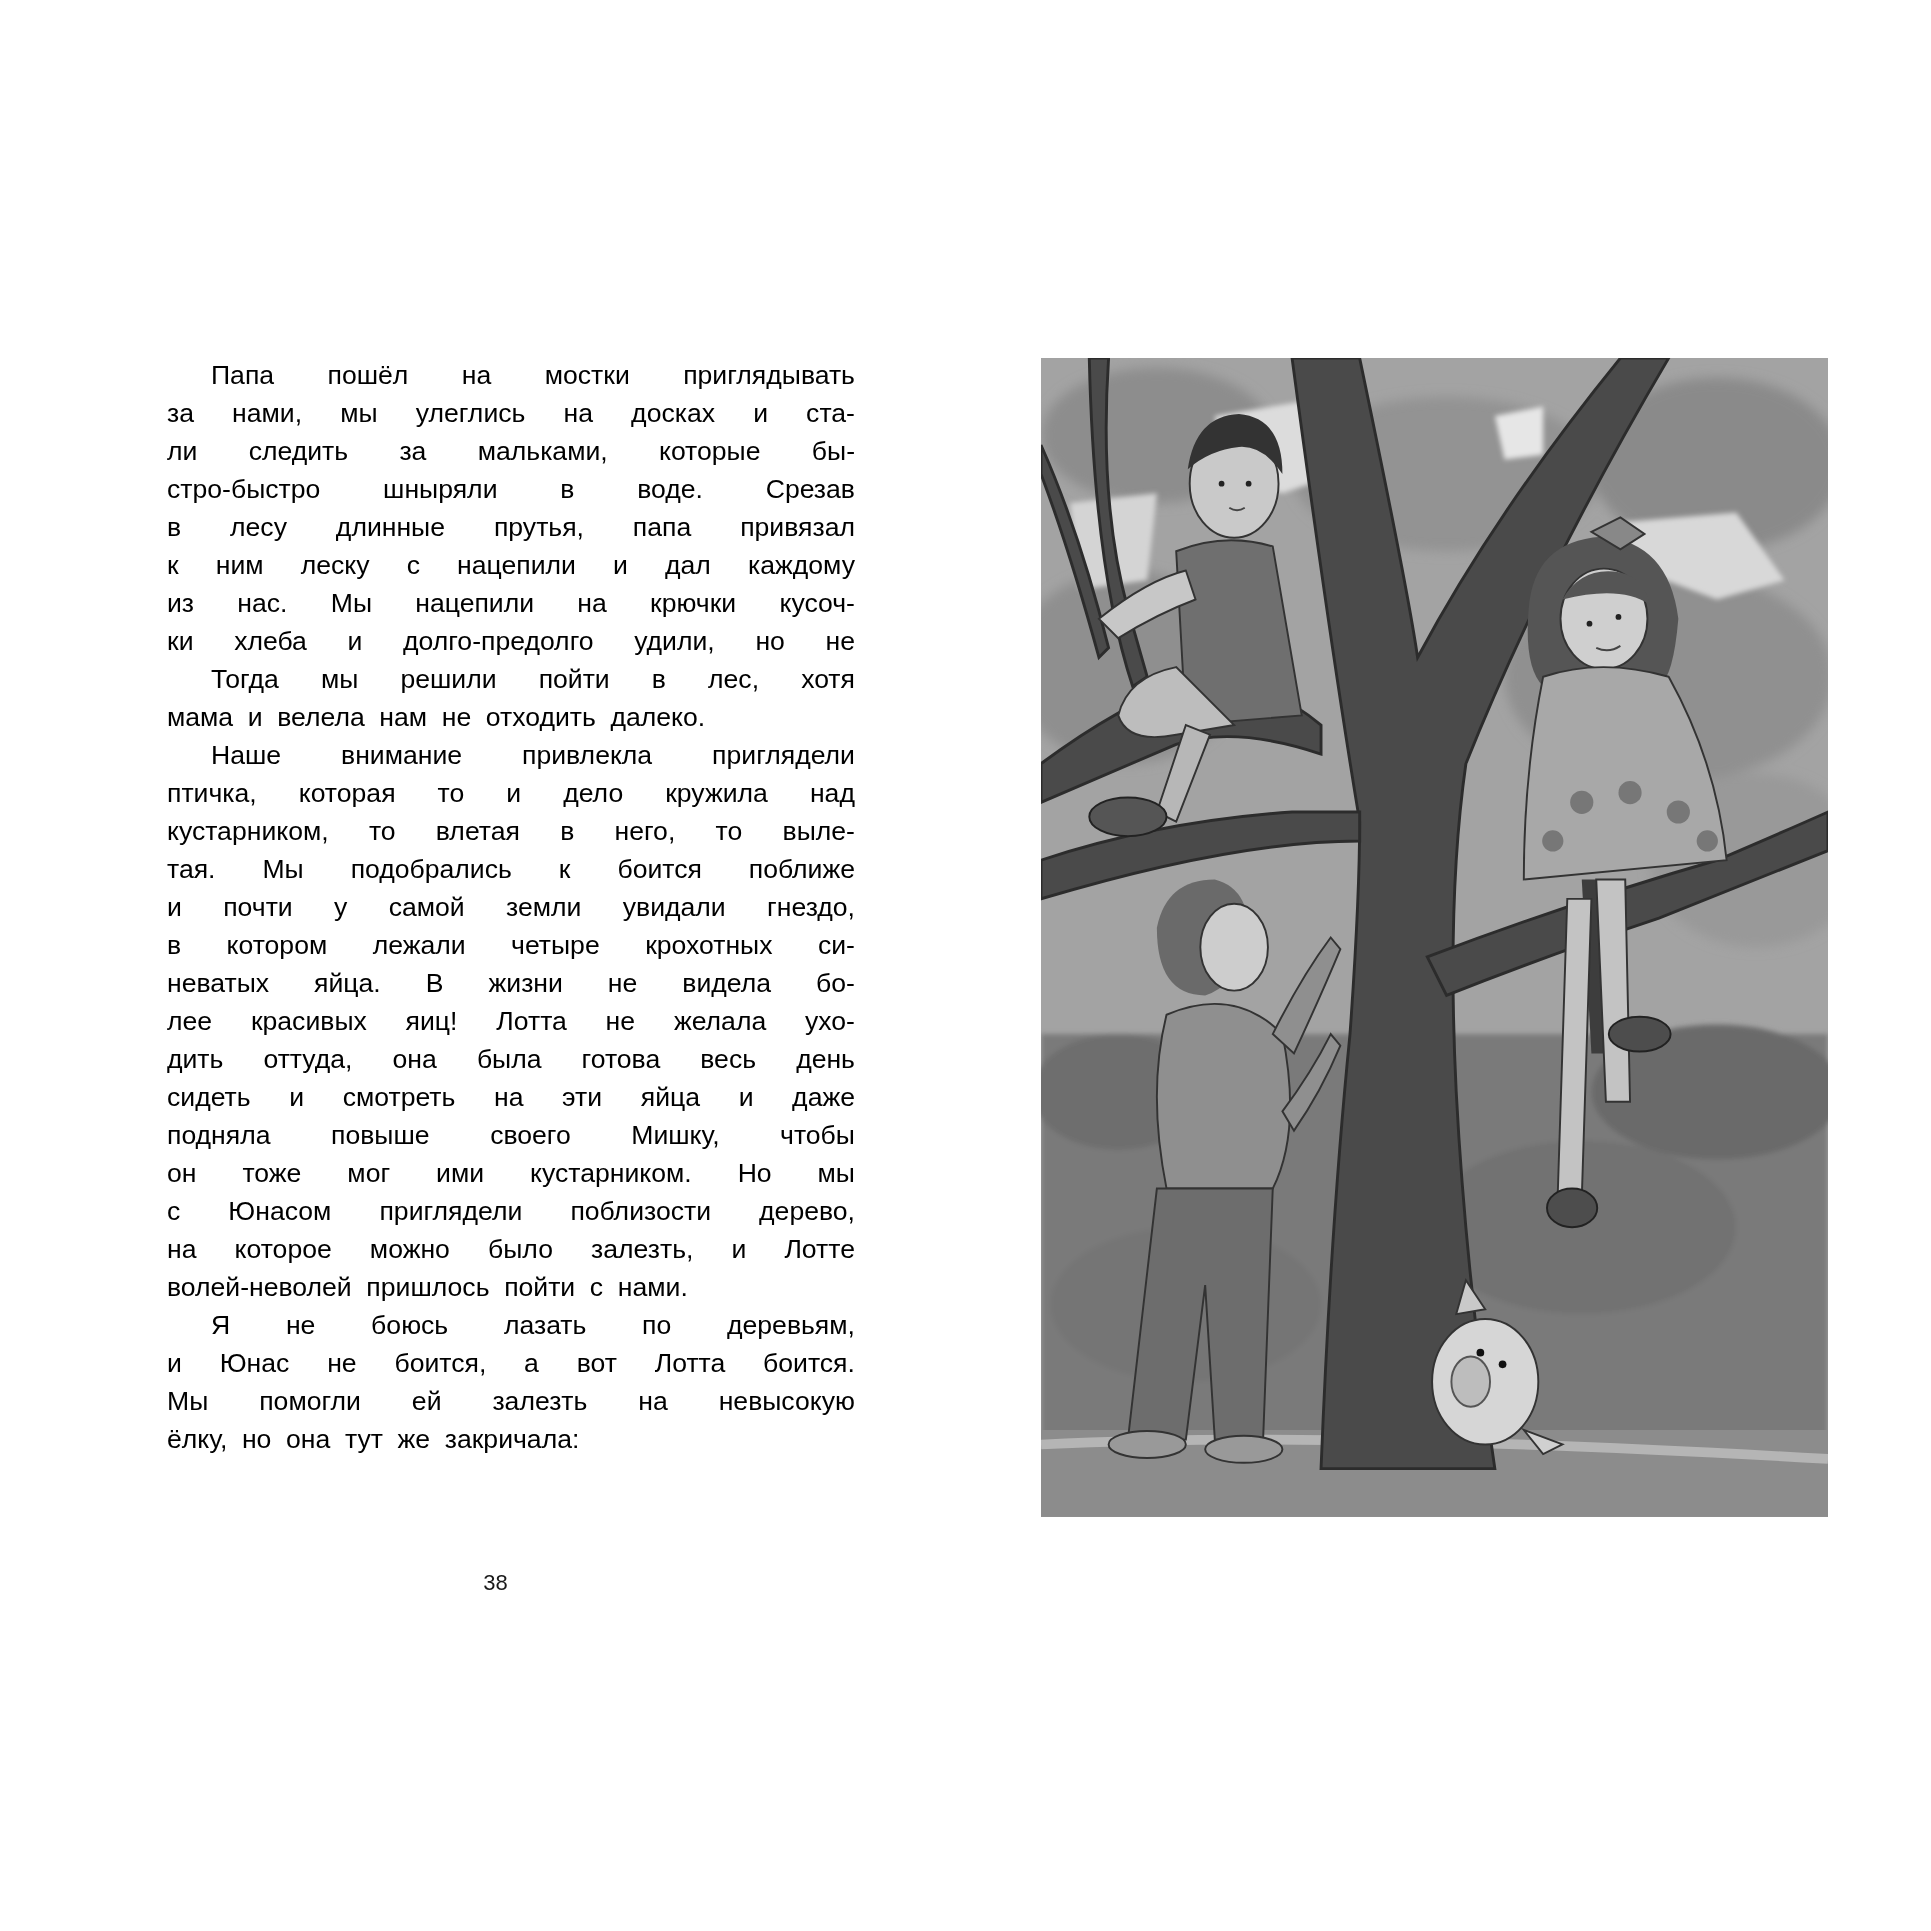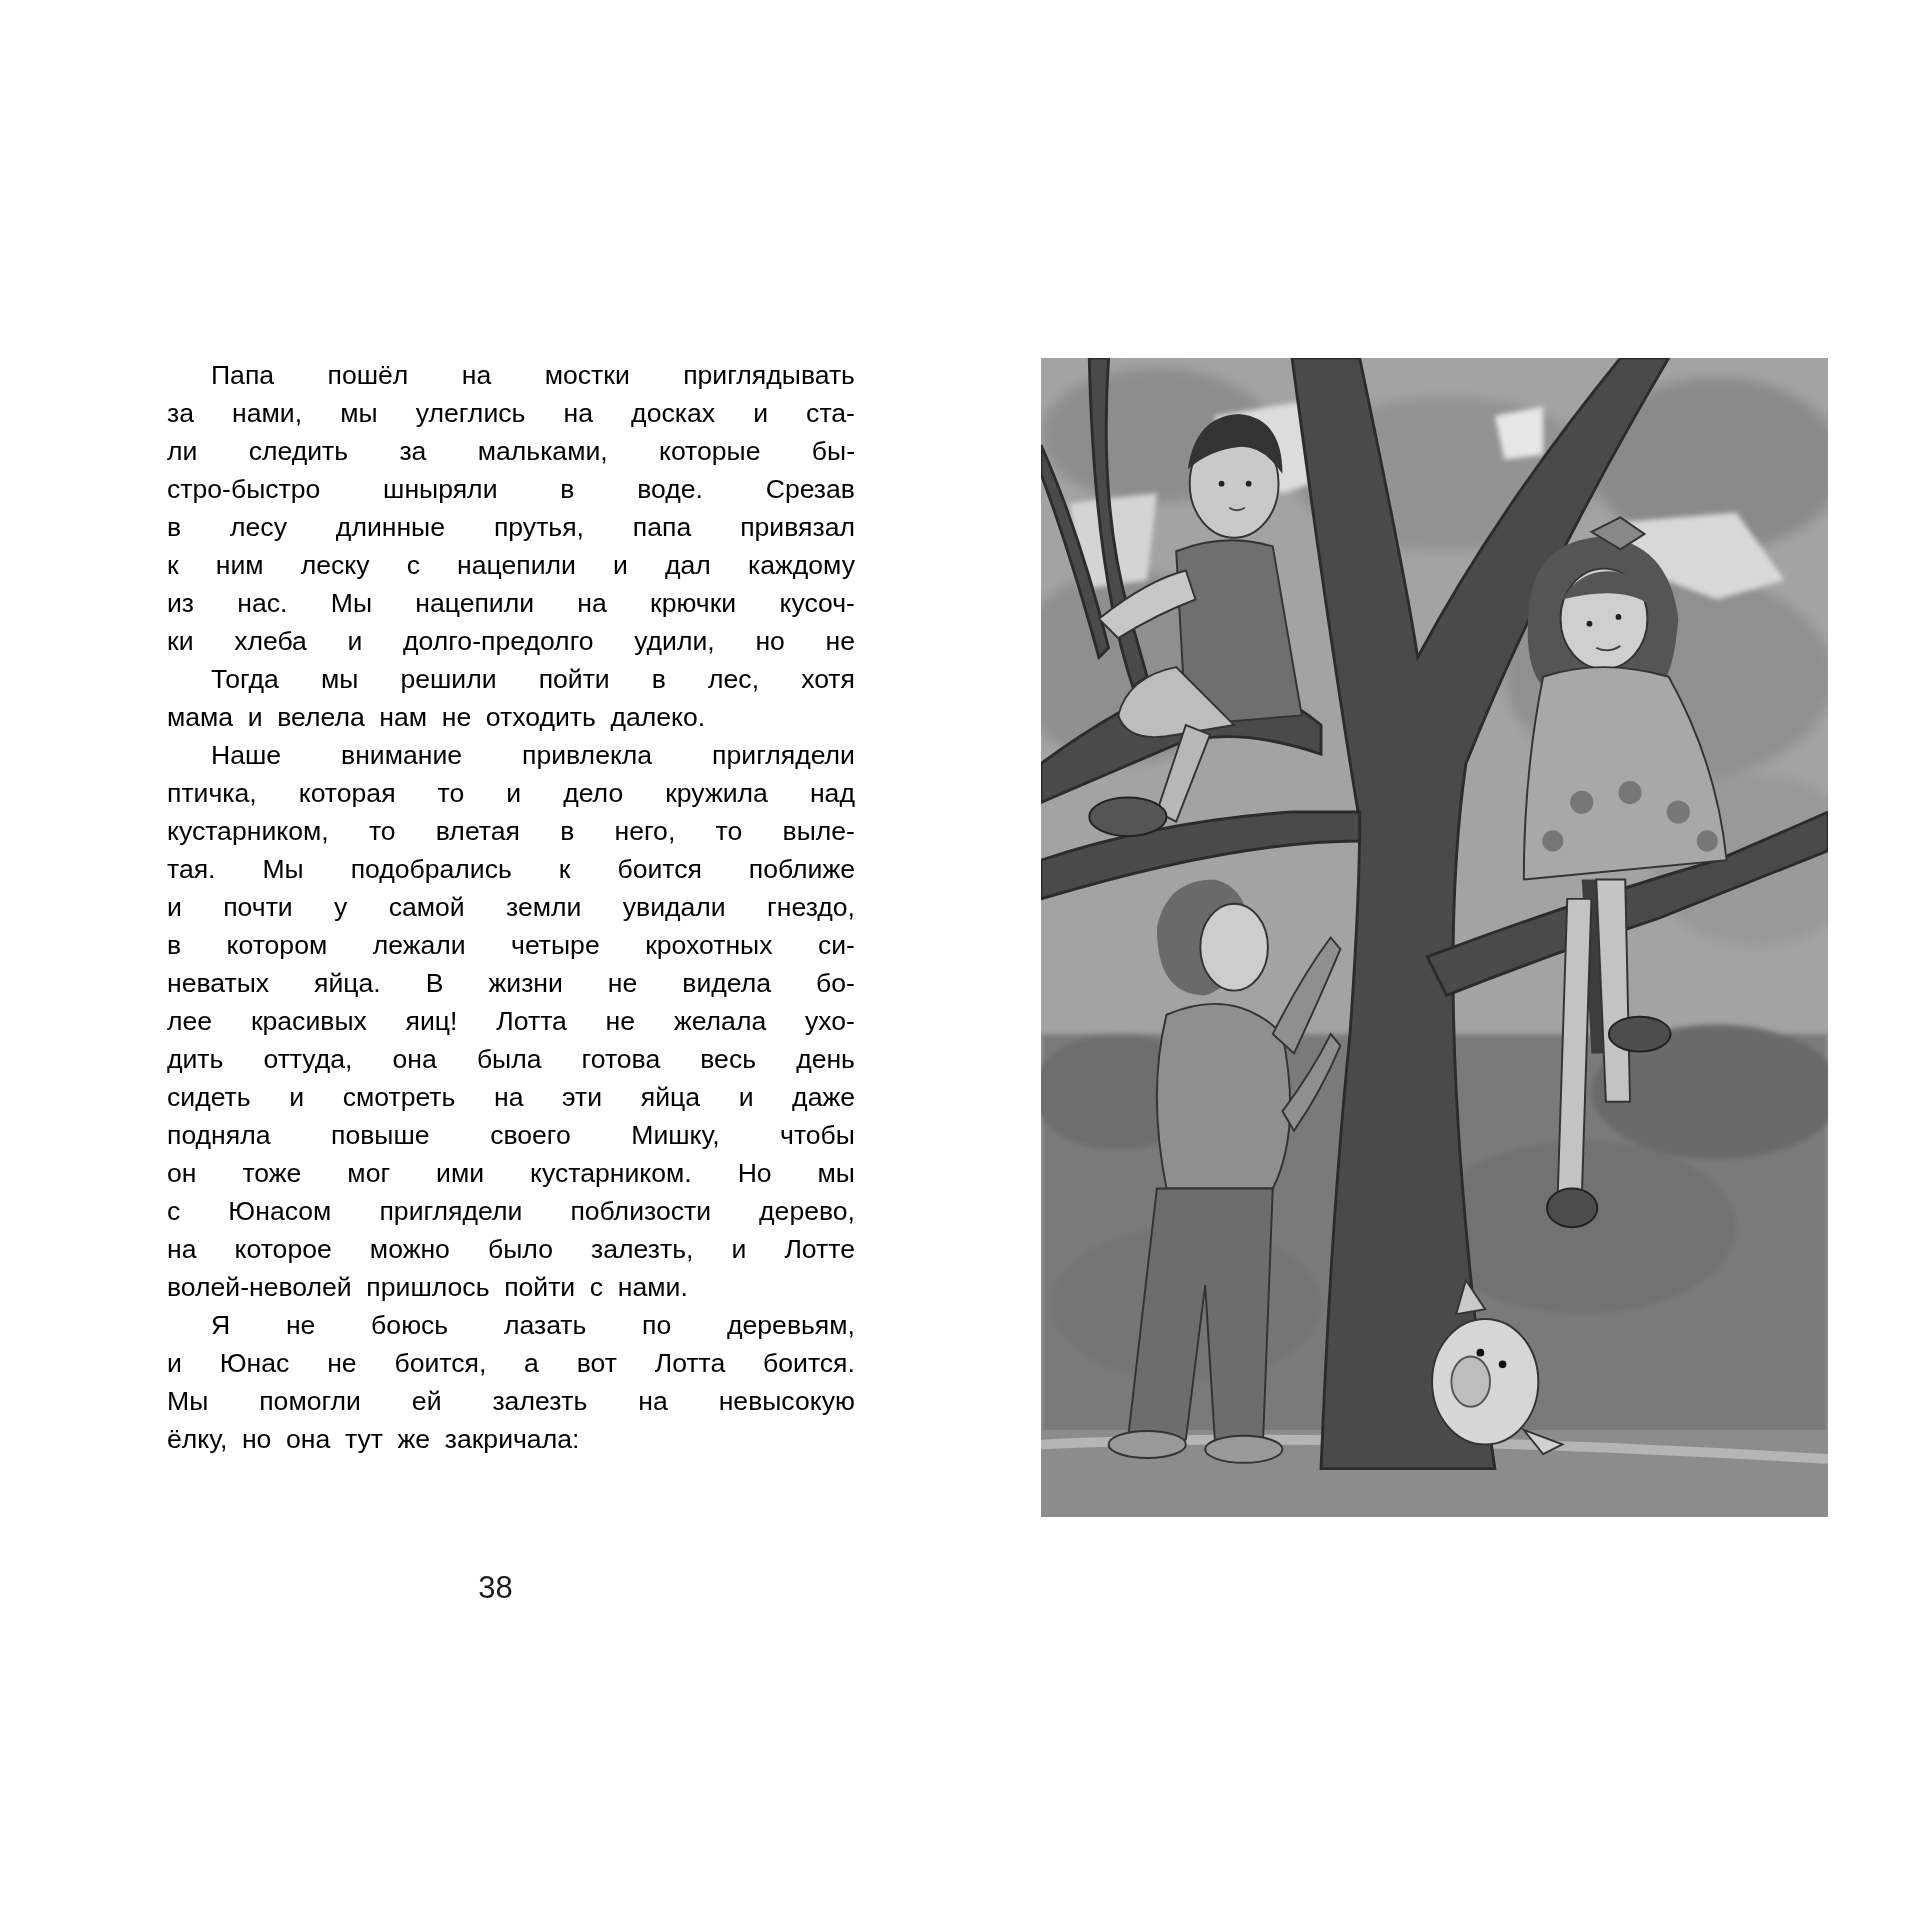--- a/index.html
+++ b/index.html
@@ -10,21 +10,21 @@
   }
   .line {
     height: 38px; line-height: 38px; white-space: nowrap;
     display: flex; justify-content: space-between;
   }
   .line.indent { padding-left: 44px; }
   .line.last { justify-content: flex-start; }
   .line.last .w { margin-right: 0.55em; }
   .page-number {
     position: absolute; left: 0; width: 991px; top: 1570px; text-align: center;
-    font-family: "Liberation Sans", sans-serif; font-size: 31px; color: #1a1a1a;
+    font-family: "Liberation Sans", sans-serif; font-size: 22px; color: #1a1a1a;
   }
   .illustration {
     position: absolute; left: 1041px; top: 358px; width: 787px; height: 1159px;
     background: #9a9a9a; overflow: hidden;
   }
   .illustration svg { display: block; }
 </style>
 </head>
 <body>
 

